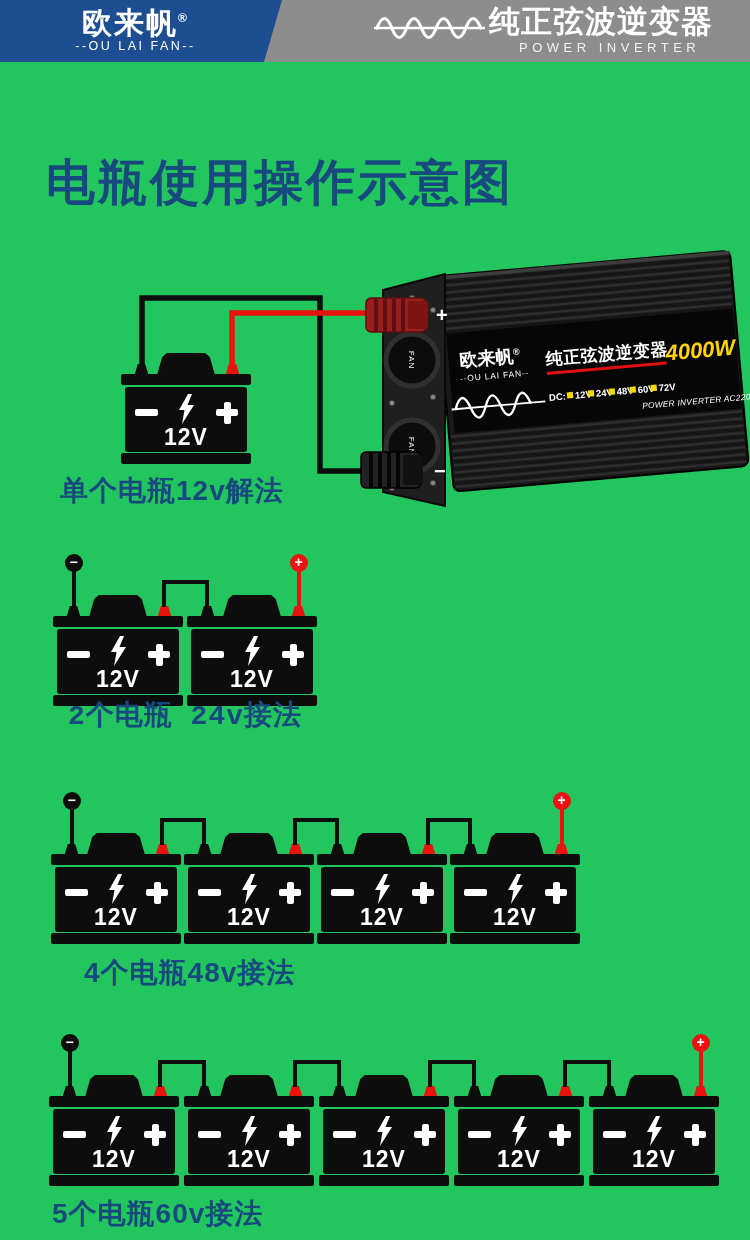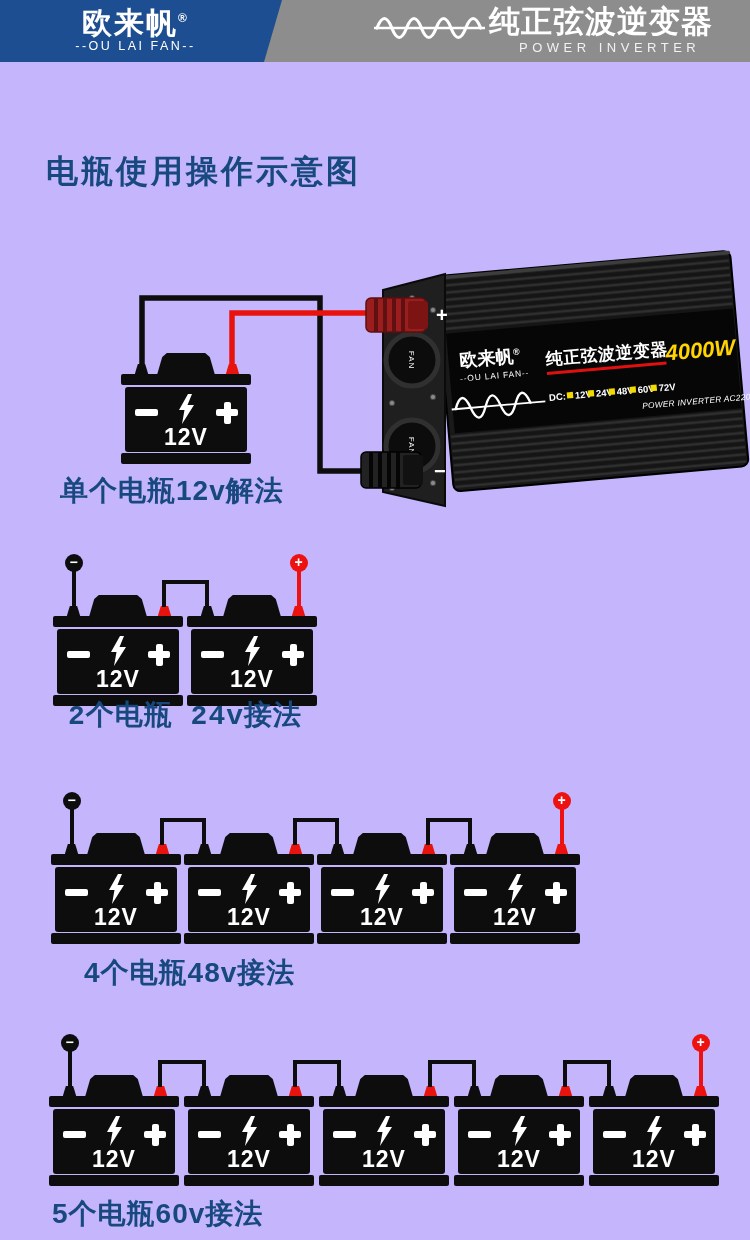--- a/index.html
+++ b/index.html
@@ -1,31 +1,31 @@
 <!DOCTYPE html>
 <html><head>
 <meta charset="utf-8">
 <style>
   html,body{margin:0;padding:0;background:#fff;}
-  .page{position:relative;width:750px;height:1240px;background:#c4b5fd;overflow:hidden;
+  .page{position:relative;width:750px;height:1240px;background:#22c55e;overflow:hidden;
         font-family:"Liberation Sans",sans-serif;}
   
   .header{position:absolute;left:0;top:0;width:750px;height:62px;background:#8d8d8d;}
   .header-blue{position:absolute;left:0;top:0;width:100%;height:100%;background:#1d4e91;
         clip-path:polygon(0 0,282px 0,264px 62px,0 62px);}
   .brand{position:absolute;left:38px;top:2px;width:195px;text-align:center;color:#fff;z-index:2;}
   .brand-cn{font-size:30px;font-weight:bold;letter-spacing:2px;line-height:33px;}
   .brand-cn sup{font-size:12px;font-weight:bold;}
   .brand-en{font-size:12.5px;letter-spacing:2.5px;margin-top:0;}
   .hdr-wave{position:absolute;left:371px;top:7px;z-index:2;}
   .hdr-cn{position:absolute;left:489px;top:1px;font-size:31px;font-weight:bold;color:#fff;
         letter-spacing:1px;white-space:nowrap;z-index:2;}
   .hdr-en{position:absolute;left:507px;top:40px;font-size:13px;letter-spacing:4.5px;color:#f2f2f2;z-index:2;margin-left:12px;}
   
-  .page-title{position:absolute;left:46px;top:150px;font-size:32px;font-weight:bold;
+  .page-title{position:absolute;left:46px;top:150px;font-size:49px;font-weight:bold;
         color:#17497e;letter-spacing:3px;white-space:nowrap;z-index:3;}
   
   .diagram{position:absolute;left:0;top:0;width:750px;height:1240px;}
   .wiring-svg{position:absolute;left:0;top:240px;width:750px;height:300px;z-index:1;}
   svg text{font-family:"Liberation Sans",sans-serif;}
   
   .battery{position:absolute;width:130px;height:90px;z-index:2;}
   .b-lid{position:absolute;left:0;top:0;width:130px;height:11px;background:#0d0d0d;border-radius:2px;}
   .b-handle{position:absolute;left:36px;top:-21px;width:58px;height:22px;background:#0d0d0d;
         clip-path:polygon(0 100%,9% 18%,17% 0,83% 0,91% 18%,100% 100%);}

